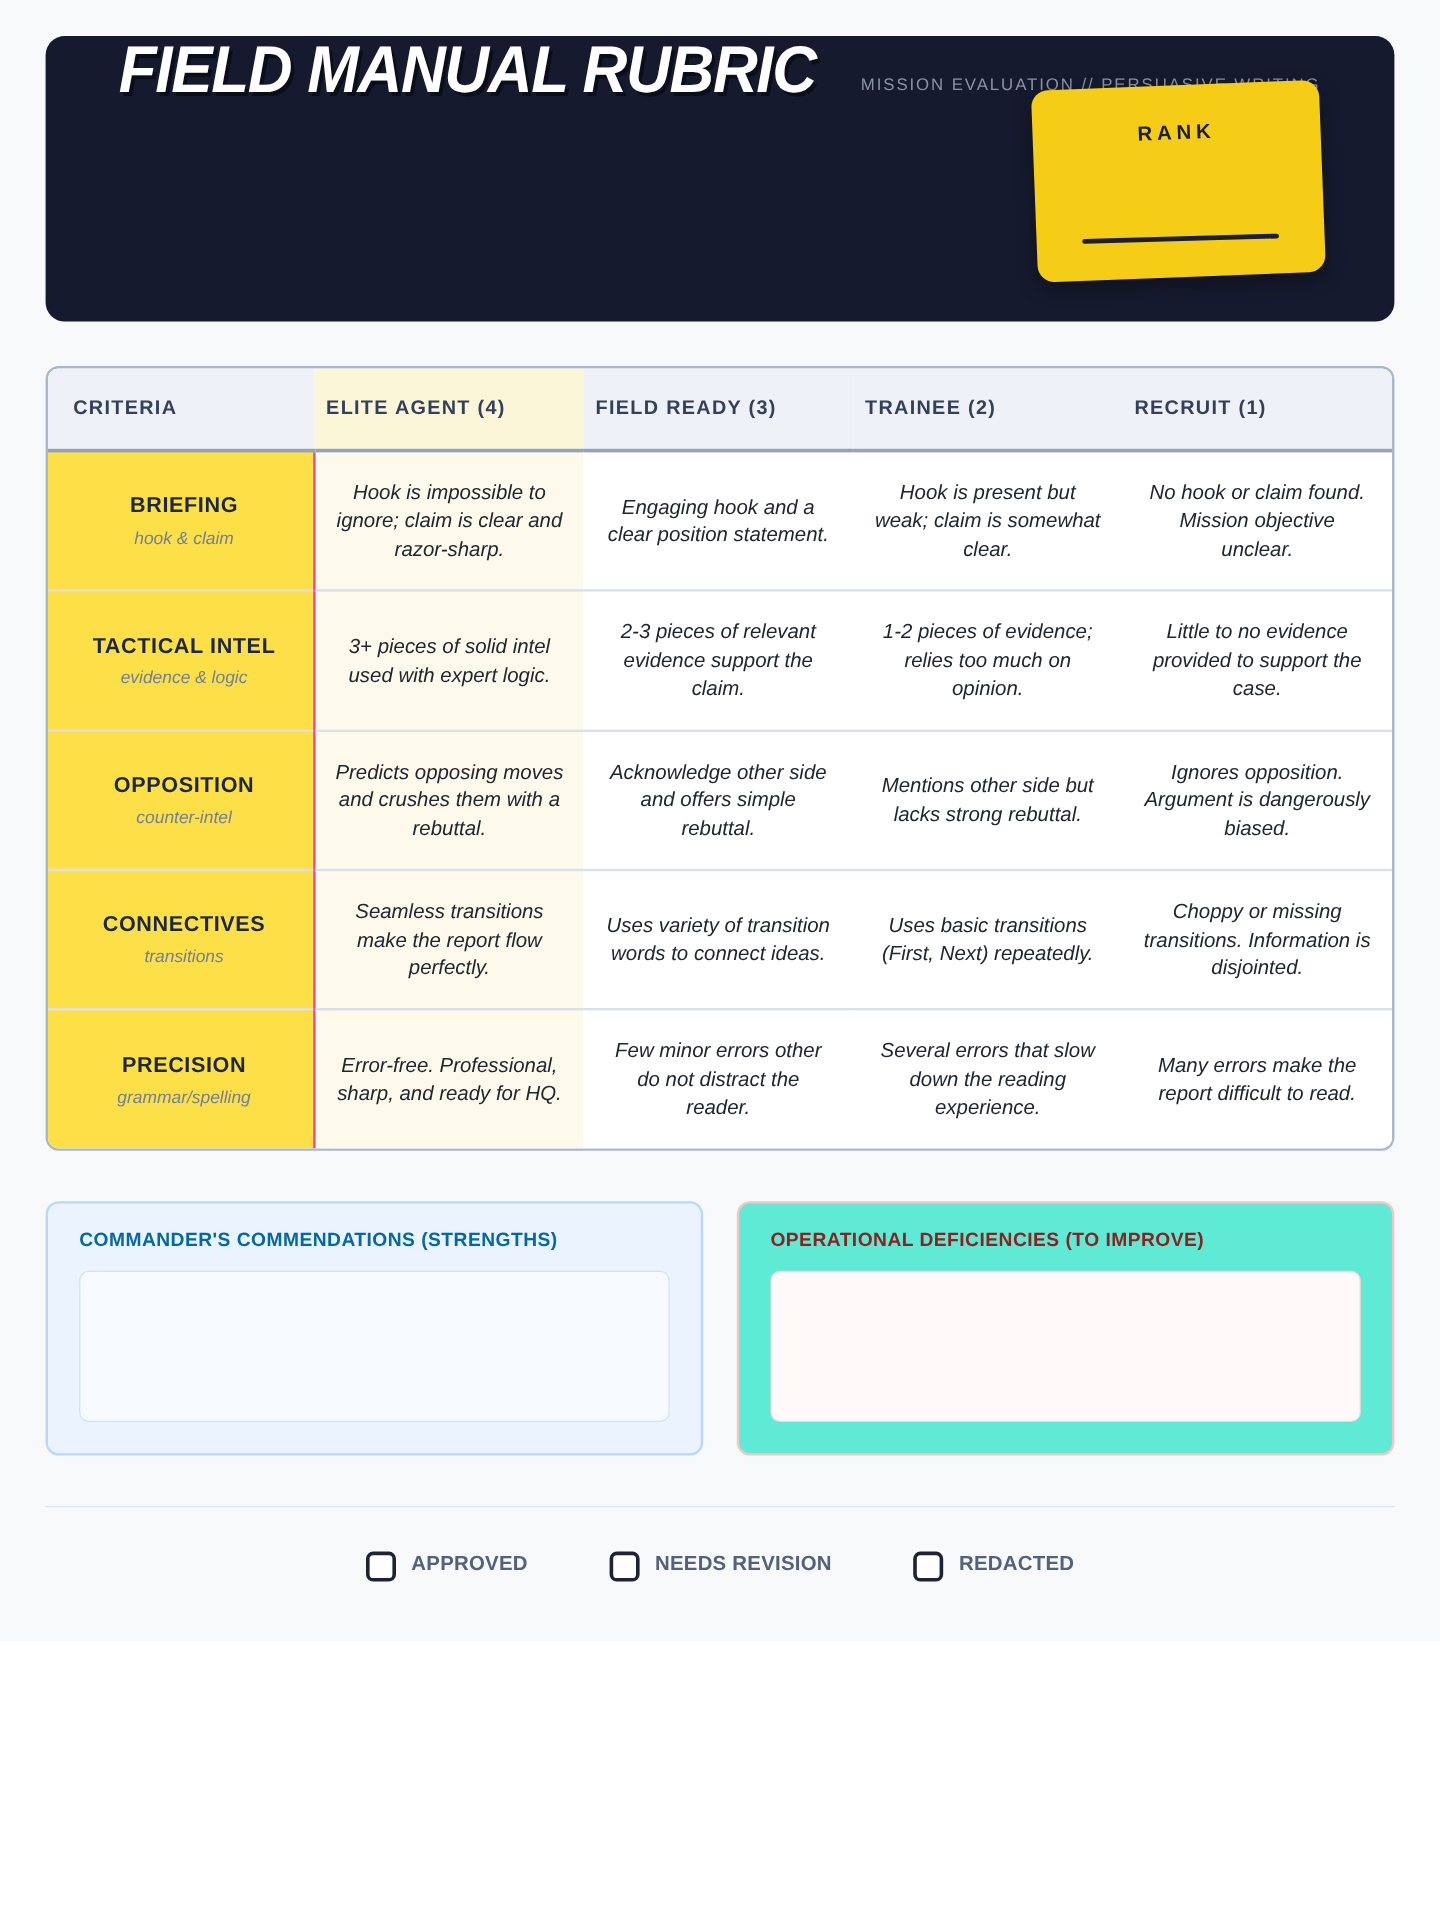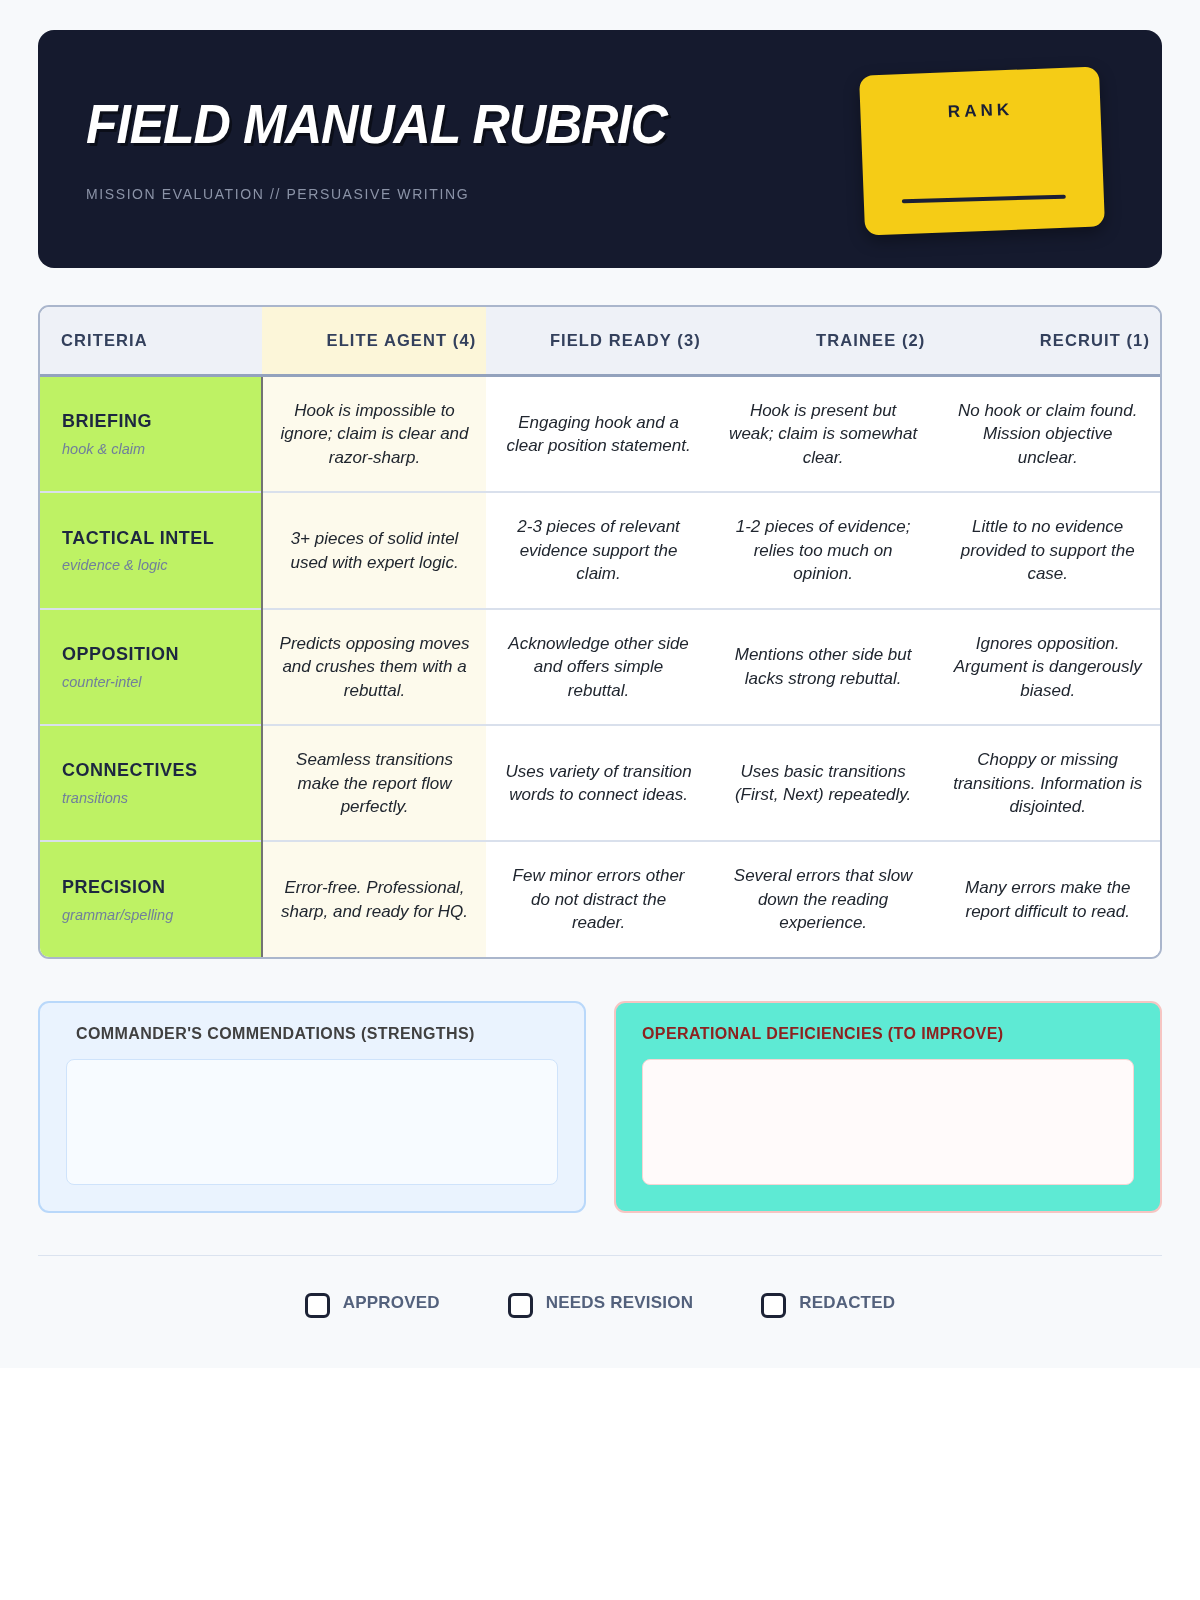--- a/index.html
+++ b/index.html
@@ -19,21 +19,21 @@
   }
 
   
   .header {
     position: relative;
     background: #151a2e;
     border-radius: 16px;
     height: 238px;
     padding: 0 48px;
     display: flex;
-    flex-direction: column;
+    flex-direction: row;
     justify-content: center;
     overflow: hidden;
   }
   .header-title {
     font-family: "Liberation Sans", sans-serif;
     font-style: italic;
     font-weight: bold;
     font-size: 55px;
     line-height: 1.05;
     letter-spacing: -1.2px;
@@ -100,21 +100,21 @@
   table.rubric col.c-criteria { width: 19.8%; }
   table.rubric col.c-lvl      { width: 20.05%; }
 
   thead th {
     background: #eef1f7;
     color: #33405c;
     font-size: 16.5px;
     font-weight: bold;
     letter-spacing: 1.1px;
     padding: 24px 10px;
-    text-align: right;
+    text-align: left;
     border-bottom: 3px solid #93a2bd;
     vertical-align: middle;
   }
   thead th.th-criteria {
     text-align: left;
     padding-left: 21px;
     background: #eef1f7;
   }
   thead th.highlight { background: #fcf6d9; }
 
@@ -125,25 +125,25 @@
     font-size: 17px;
     line-height: 1.38;
     color: #20262f;
     text-align: center;
     vertical-align: middle;
     background: #ffffff;
   }
   tbody tr:first-child td { border-top: none; }
   tbody td.highlight { background: #fdfaec; }
   tbody td.criteria {
-    background: #bef264;
-    text-align: left;
+    background: #fde047;
+    text-align: center;
     font-style: normal;
     padding-left: 22px;
-    border-right: 2px solid #737373;
+    border-right: 2px solid #ec4899;
   }
   .crit-title {
     font-weight: bold;
     font-size: 18px;
     letter-spacing: 0.5px;
     color: #1d2740;
     text-transform: uppercase;
   }
   .crit-sub {
     margin-top: 5px;
@@ -169,21 +169,21 @@
   }
   .cbox.improve {
     background: #5eead4;
     border: 2px solid #f6c5c2;
   }
   .cbox-title {
     font-size: 16px;
     font-weight: bold;
     letter-spacing: 0.4px;
   }
-  .cbox.strengths .cbox-title { color: #404040; margin-left: 10px; }
+  .cbox.strengths .cbox-title { color: #0369a1; }
   .cbox.improve  .cbox-title { color: #8c2220; }
   .cbox-field {
     margin-top: 16px;
     height: 126px;
     border-radius: 8px;
   }
   .cbox.strengths .cbox-field {
     background: #f7fbff;
     border: 1.5px solid #cfe3fb;
   }

